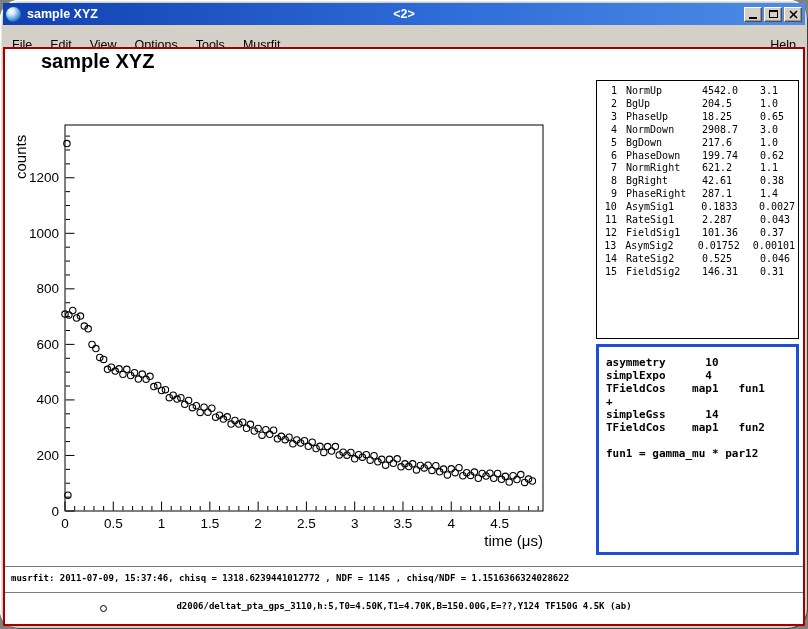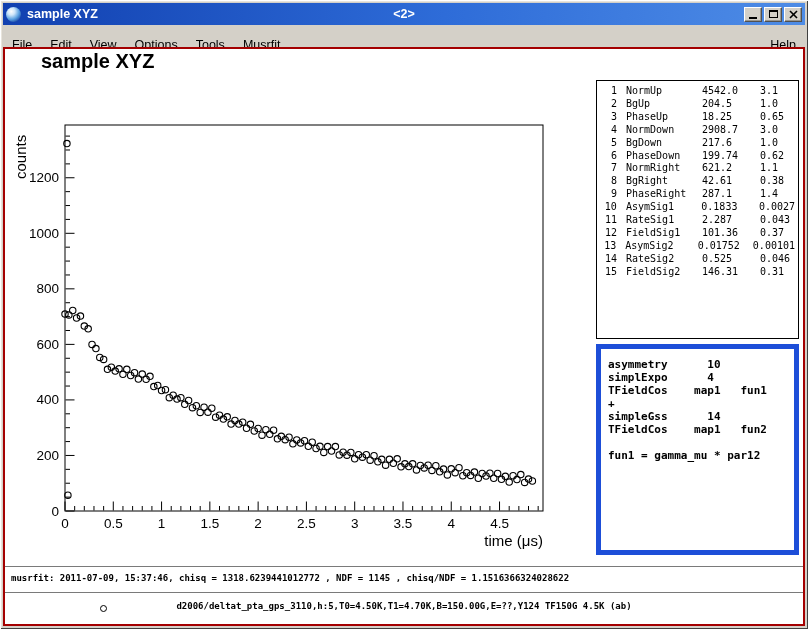--- a/index.html
+++ b/index.html
@@ -1,20 +1,21 @@
 <!DOCTYPE html>
 <html><head>
 <meta charset="utf-8">
 <style>
   html,body{margin:0;padding:0;background:#808080;}
   *{box-sizing:border-box;}
   .window{
     position:relative;width:808px;height:629px;background:#d4d0c8;
     font-family:"Liberation Sans",sans-serif;
     box-shadow:inset 1px 1px 0 #ffffff, inset -1px -1px 0 #404040, inset 2px 2px 0 #e8e4dc;
+    border-radius:19px;
   }
   
   .titlebar{
     position:absolute;left:3px;top:3px;right:3px;height:22px;
     background:linear-gradient(90deg,#1140b0 0%,#2e6cd8 55%,#4e8ce6 100%);
     display:flex;align-items:center;padding:0 3px;
   }
   .app-icon{
     width:15px;height:15px;border-radius:50%;flex:0 0 auto;
     background:radial-gradient(circle at 35% 30%, #fdfdfd 0%, #cfe6fa 25%, #5aa0e0 55%, #123a9a 85%, #06173f 100%);
@@ -56,21 +57,21 @@
     border:1px solid #000;background:#fff;padding:4px 3px 0 5px;overflow:hidden;
   }
   .param-row{display:flex;font:10px/12.9px "DejaVu Sans Mono",monospace;color:#000;white-space:nowrap;}
   .pc-idx{width:15px;text-align:right;margin-right:9px;}
   .pc-name{width:76px;}
   .pc-val{width:58px;}
   .pc-err{flex:1;}
   
   .theory-box{
     position:absolute;left:591px;top:295px;width:203px;height:211px;
-    border:5px solid #1d4ed8;background:#fff;padding:9px 0 0 7px;overflow:hidden;
+    border:3px solid #1d4ed8;background:#fff;padding:9px 0 0 7px;overflow:hidden;
   }
   .theory-line{font:bold 11px/13px "DejaVu Sans Mono",monospace;color:#000;white-space:pre;}
   
   .sep{position:absolute;left:0;right:0;height:1px;background:#7a7a7a;}
   .sep1{top:517px;}
   .sep2{top:543px;}
   .stats-line{
     position:absolute;left:6px;top:524px;right:4px;
     font:bold 9px "DejaVu Sans Mono",monospace;color:#000;white-space:nowrap;
   }

